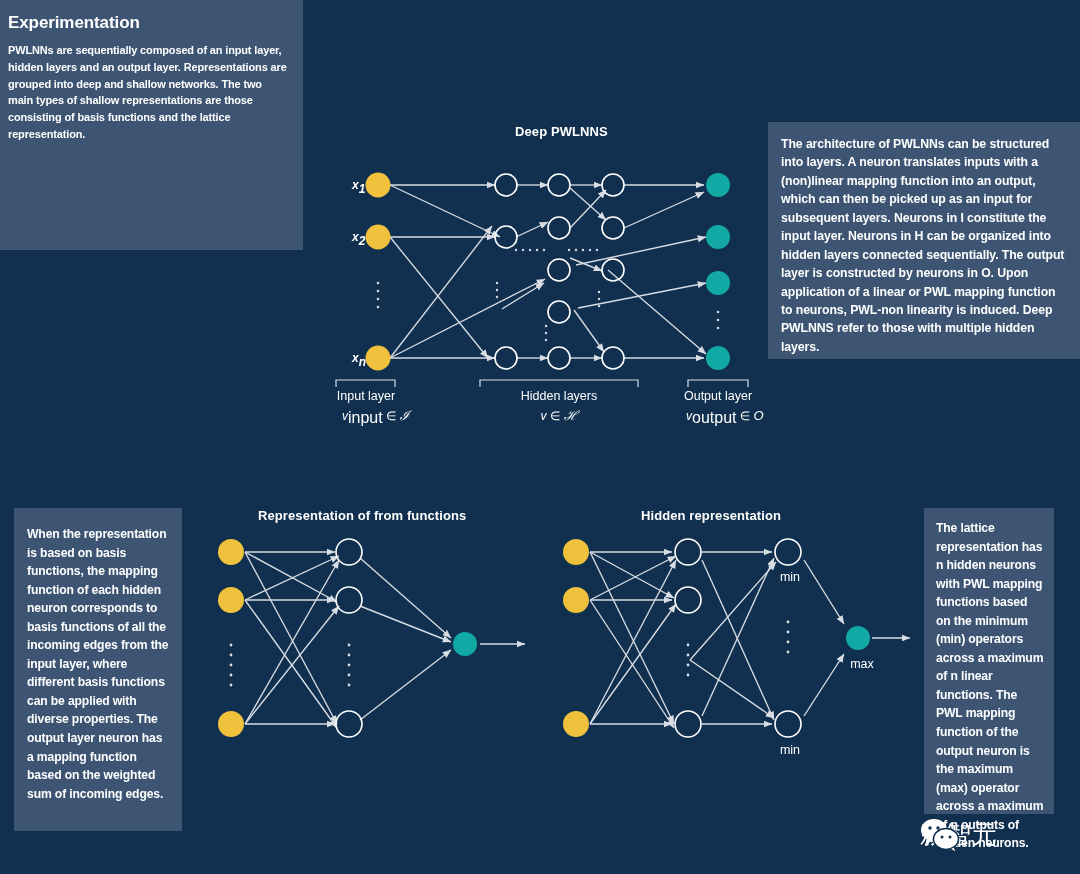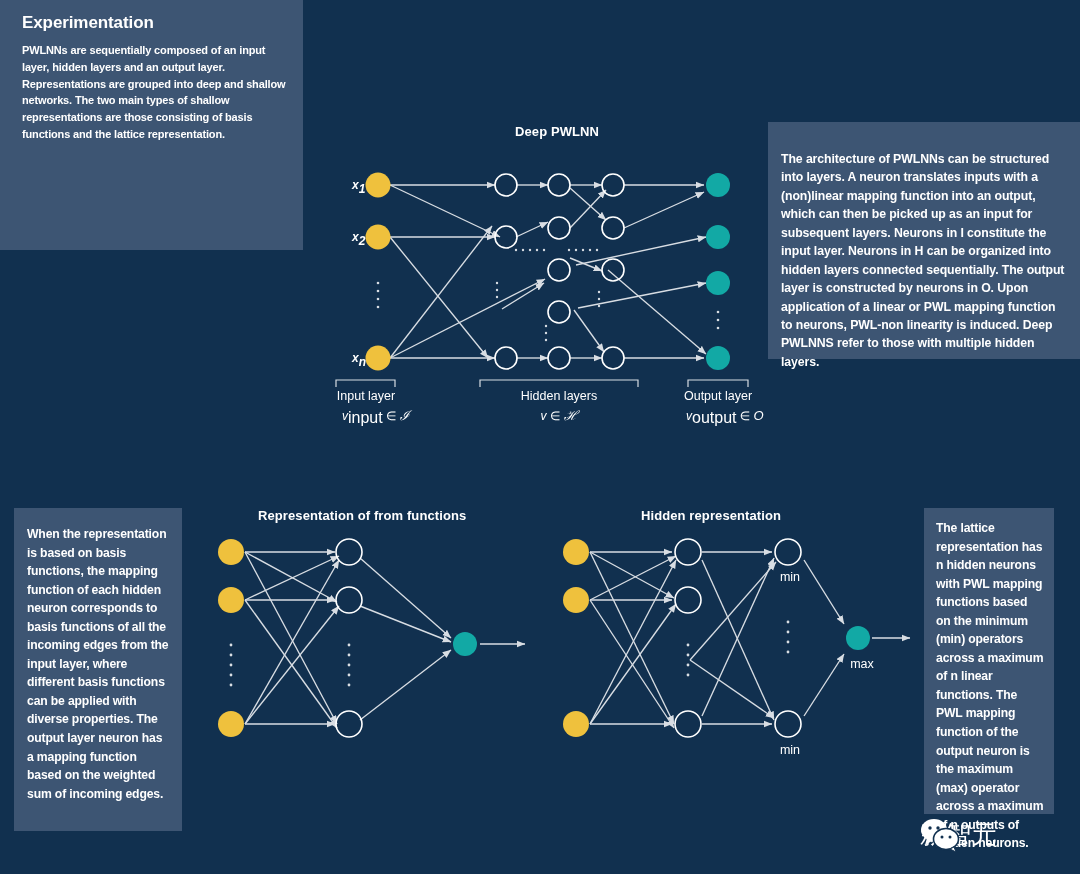--- a/index.html
+++ b/index.html
@@ -18,34 +18,34 @@
   .panel{
     position:absolute;
     background:#3d5573;
     box-sizing:border-box;
     color:#ffffff;
   }
   .panel p{margin:0;}
 
   #panel-experimentation{
     left:0px;top:0px;width:303px;height:250px;
-    padding:12px 16px 14px 22px;
+    padding:12px 16px 14px 8px;
   }
   #panel-experimentation .panel-title{
     font-size:17px;font-weight:bold;line-height:1.25;
     margin:0 0 9px 0;letter-spacing:-0.1px;
   }
   #panel-experimentation .panel-body{
     font-size:11px;font-weight:bold;line-height:1.52;
     letter-spacing:-0.15px;
   }
 
   #panel-architecture{
     left:768px;top:122px;width:312px;height:237px;
-    padding:28px 14px 10px 13px;
+    padding:13px 14px 10px 13px;
   }
   #panel-architecture .panel-body{
     font-size:12.3px;font-weight:bold;line-height:1.50;
     letter-spacing:-0.1px;
   }
 
   #panel-basis{
     left:14px;top:508px;width:168px;height:323px;
     padding:17px 12px 10px 13px;
   }
@@ -117,21 +117,21 @@
   </div>
 
   <div class="panel" id="panel-basis">
     <p class="panel-body">When the representation is based on basis functions, the mapping function of each hidden neuron corresponds to basis functions of all the incoming edges from the input layer, where different basis functions can be applied with diverse properties. The output layer neuron has a mapping function based on the weighted sum of incoming edges.</p>
   </div>
 
   <div class="panel" id="panel-lattice">
     <p class="panel-body">The lattice representation has n hidden neurons with PWL mapping functions based on the minimum (min) operators across a maximum of n linear functions. The PWL mapping function of the output neuron is the maximum (max) operator across a maximum of n outputs of hidden neurons.</p>
   </div>
 
-  <div class="diagram-title" id="title-deep">Deep PWLNN</div>
+  <div class="diagram-title" id="title-deep">Deep PWLNNS</div>
   <div class="diagram-title" id="title-basis">Representation of from functions</div>
   <div class="diagram-title" id="title-lattice">Hidden representation</div>
 
   <svg id="svg-deep" width="440" height="290" viewBox="0 0 440 290">
     <defs>
       <marker id="ah" markerWidth="7" markerHeight="7" refX="6.2" refY="2.6" orient="auto">
         <path d="M0,0 L6.4,2.6 L0,5.2 z" fill="#d8dde3"></path>
       </marker>
     </defs>
 

